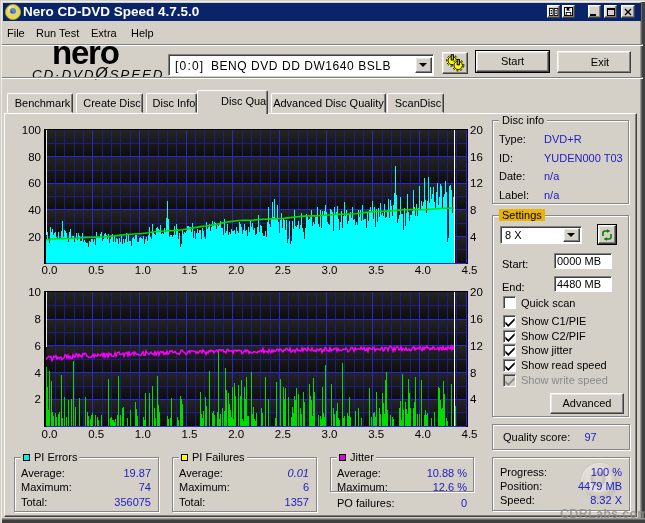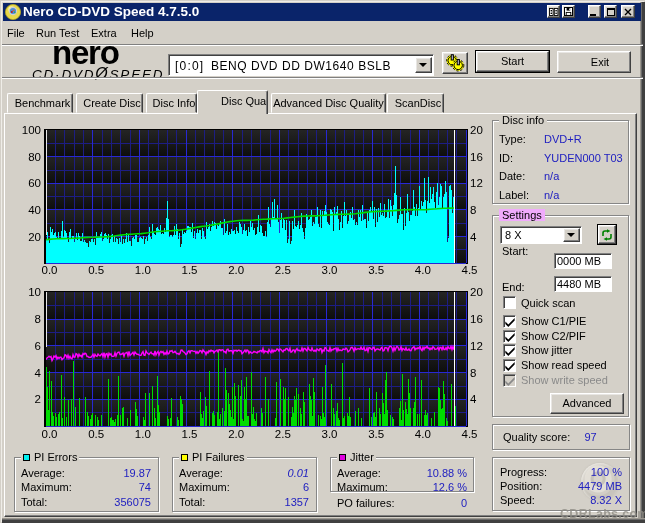--- a/index.html
+++ b/index.html
@@ -402,34 +402,34 @@
 <div class="abs" style="left:499px;top:133px;">Type:</div>
 <div class="abs nav" style="left:544px;top:133px;">DVD+R</div>
 <div class="abs" style="left:499px;top:152px;">ID:</div>
 <div class="abs nav" style="left:544px;top:152px;">YUDEN000 T03</div>
 <div class="abs" style="left:499px;top:170px;">Date:</div>
 <div class="abs nav" style="left:544px;top:170px;">n/a</div>
 <div class="abs" style="left:499px;top:189px;">Label:</div>
 <div class="abs nav" style="left:544px;top:189px;">n/a</div>
 
 <div class="etch abs" style="left:492px;top:215px;width:137px;height:202px;"></div>
-<div class="abs" style="left:499px;top:209px;background:#f0abfc;padding:0 3px;">Settings</div>
+<div class="abs" style="left:499px;top:209px;background:#eab308;padding:0 3px;">Settings</div>
 <div class="sunk abs" style="left:500px;top:226px;width:82px;height:18px;"></div>
 <div class="abs" style="left:505px;top:229px;">8 X</div>
 <div class="raised abs" style="left:563px;top:228px;width:17px;height:14px;"></div>
 <div class="abs" style="left:567px;top:233px;width:0;height:0;border:4px solid transparent;border-top:4px solid #000;"></div>
 <div class="abs" style="left:597px;top:224px;width:20px;height:21px;background:#000;"></div>
 <div class="raised abs" style="left:598px;top:225px;width:18px;height:19px;"></div>
 <svg class="abs" style="left:601px;top:229px" width="12" height="12" viewBox="0 0 12 12">
  <path d="M2 7 V4 a2 2 0 0 1 2-2 h3" fill="none" stroke="#008000" stroke-width="1.6"></path>
  <path d="M6 0.2 L9.5 2 L6 3.8 Z" fill="#008000"></path>
  <path d="M10 5 v3 a2 2 0 0 1 -2 2 h-3" fill="none" stroke="#008000" stroke-width="1.6"></path>
  <path d="M6 8.2 L2.5 10 L6 11.8 Z" fill="#008000"></path>
 </svg>
-<div class="abs" style="left:502px;top:245px;">Start:</div>
+<div class="abs" style="left:502px;top:258px;">Start:</div>
 <div class="sunk abs" style="left:554px;top:253px;width:58px;height:16px;"></div>
 <div class="abs" style="left:557px;top:255px;">0000 MB</div>
 <div class="abs" style="left:502px;top:281px;">End:</div>
 <div class="sunk abs" style="left:554px;top:276px;width:58px;height:16px;"></div>
 <div class="abs" style="left:557px;top:278px;">4480 MB</div>
 
 <div class="cb" style="left:503px;top:296px;"></div>
 <div class="abs" style="left:521px;top:297px;">Quick scan</div>
 <div class="cb" style="left:503px;top:315px;"></div>
 <svg class="abs" style="left:505px;top:317px" width="10" height="10" viewBox="0 0 9 9">

